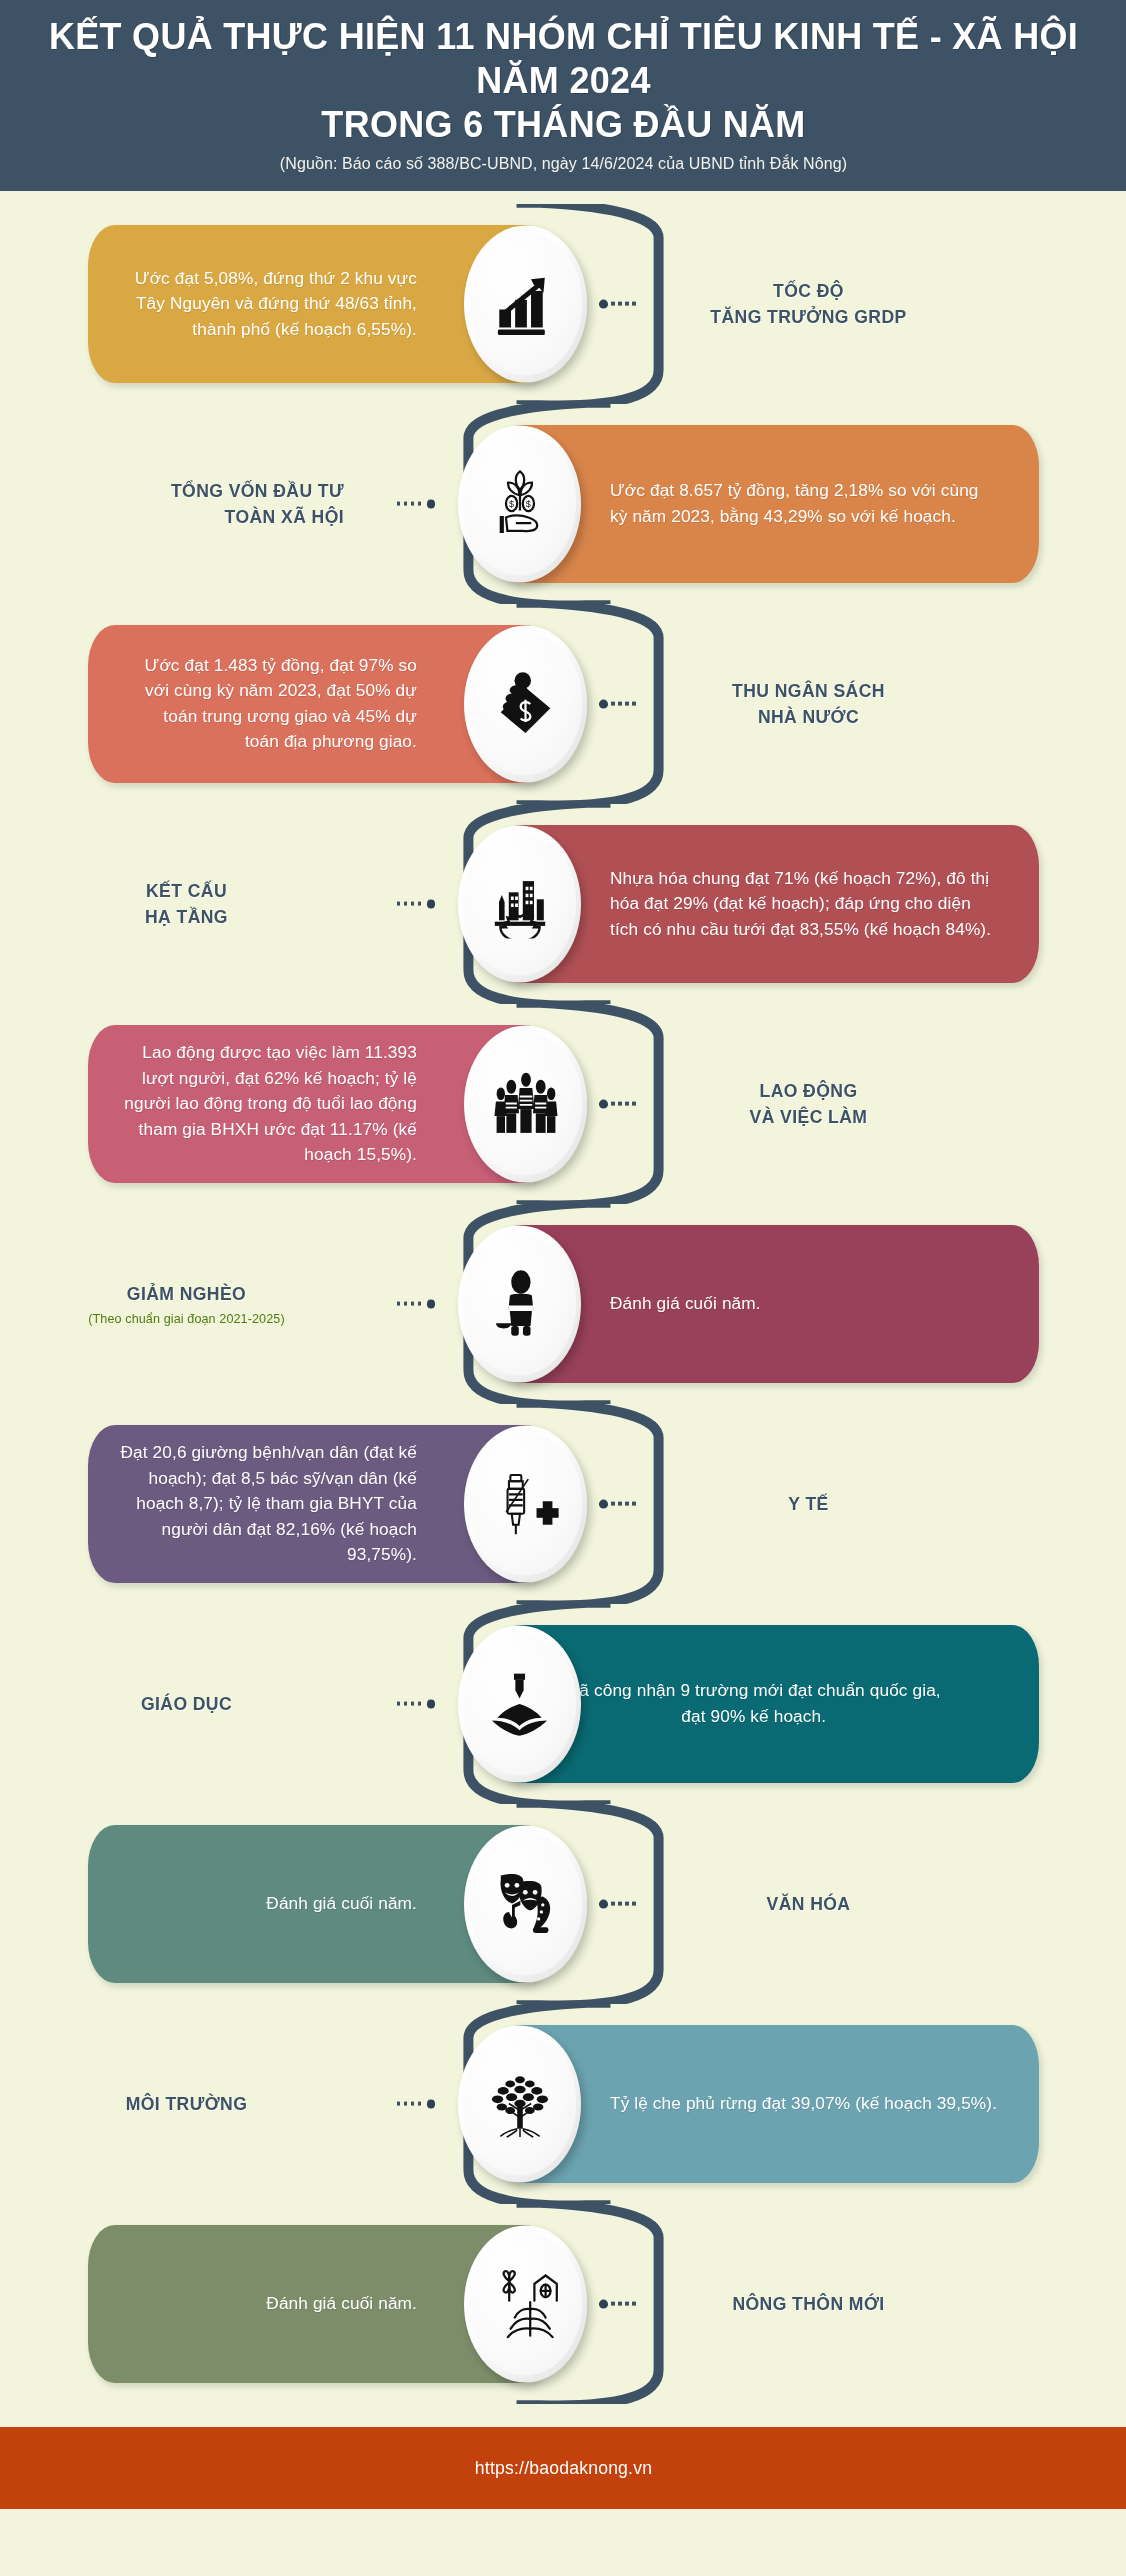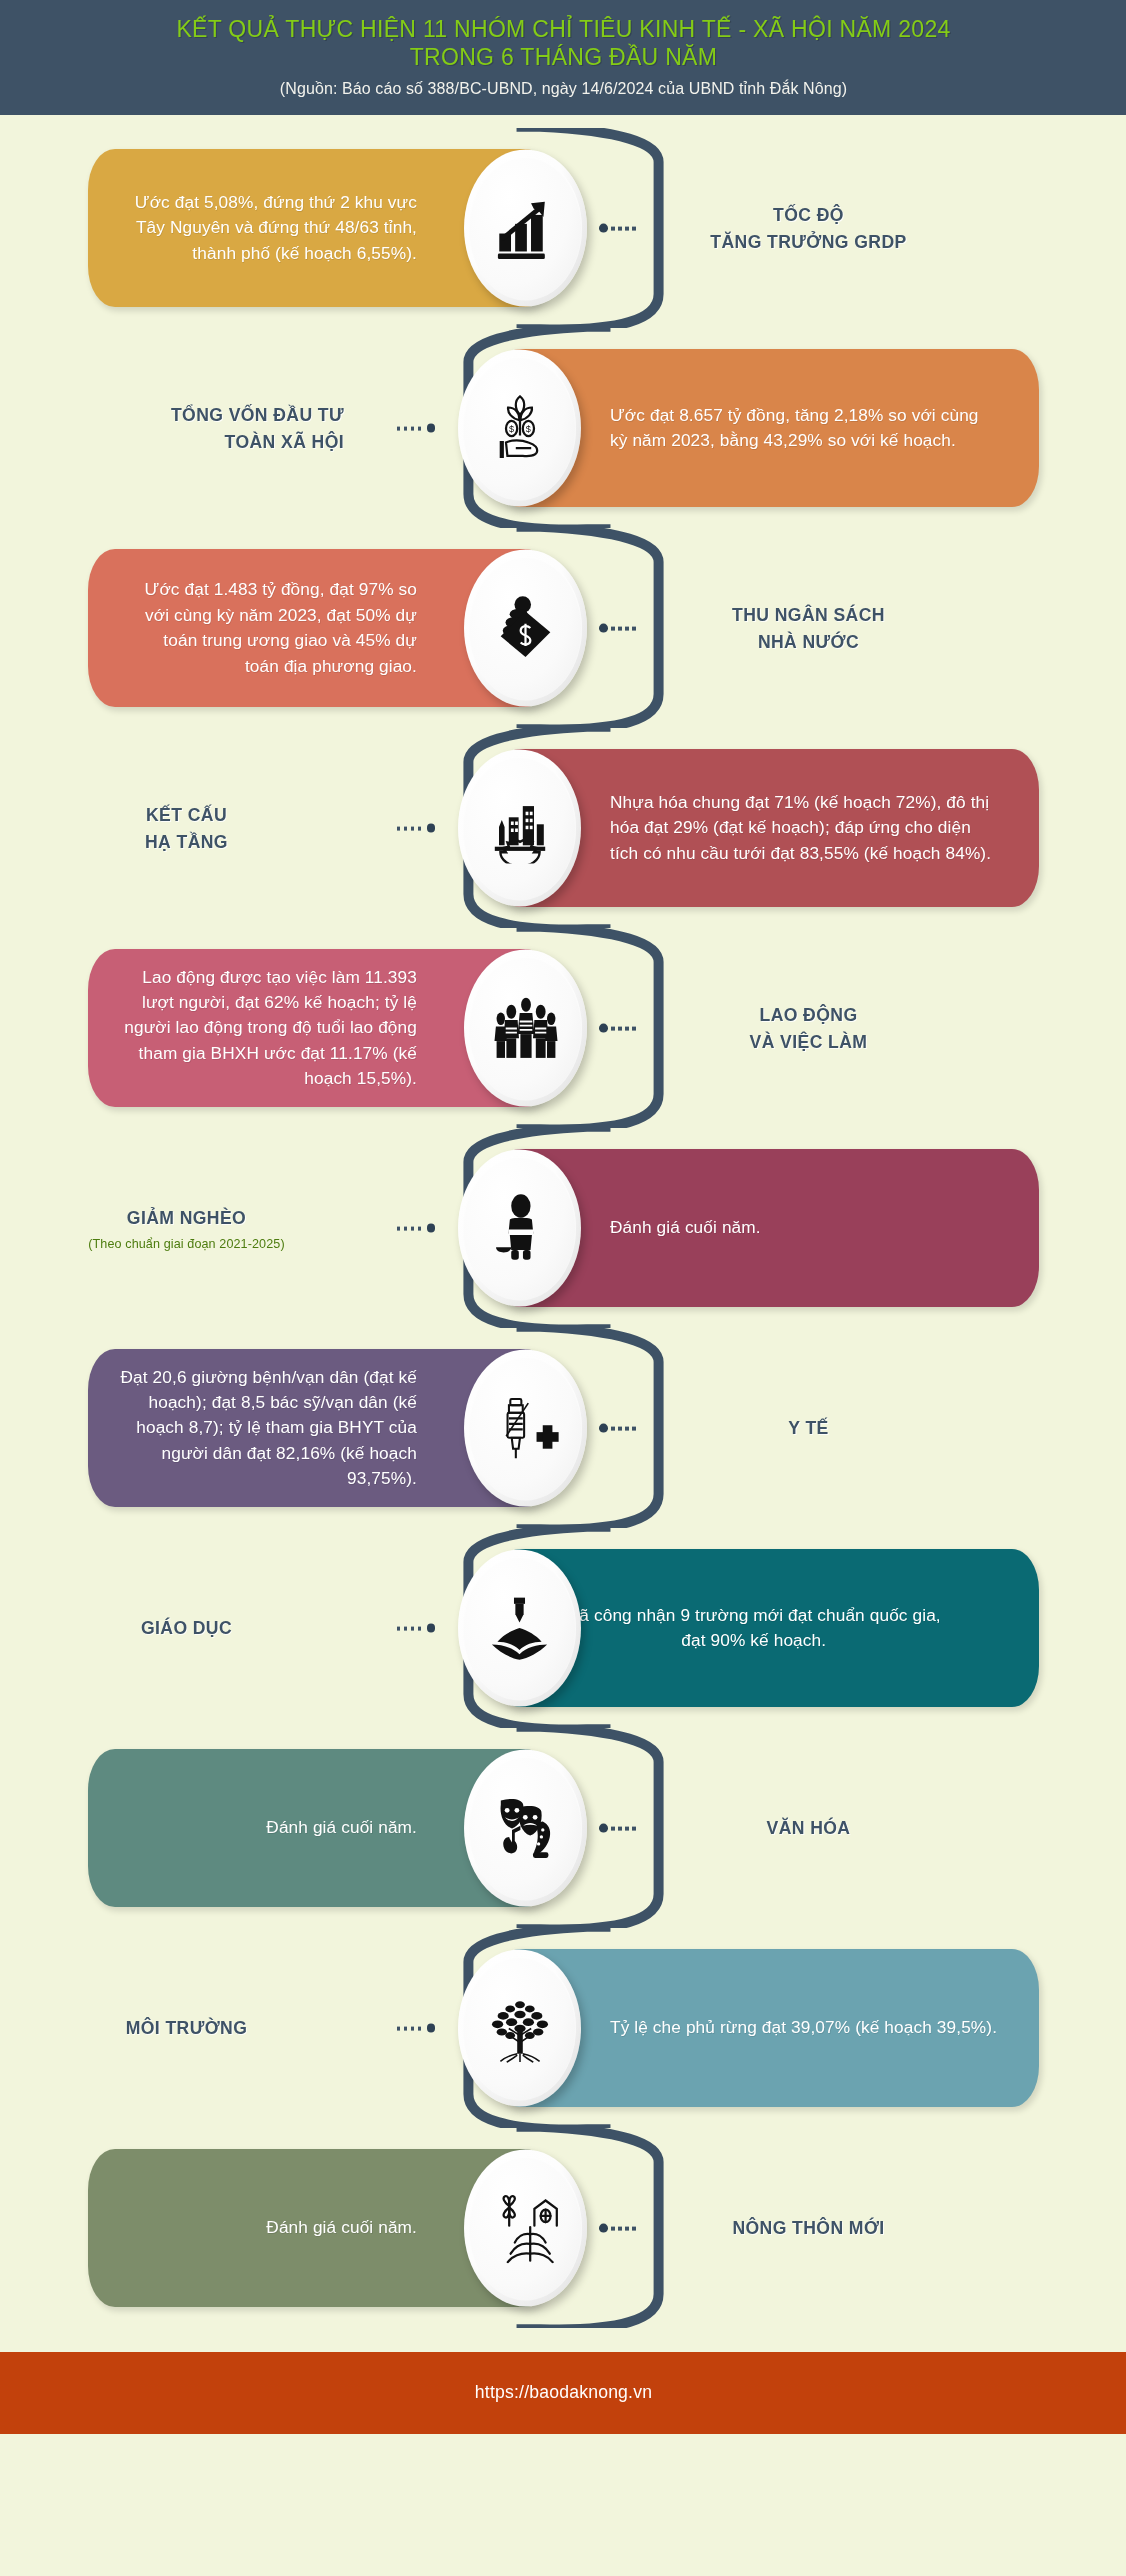--- a/index.html
+++ b/index.html
@@ -13,23 +13,23 @@
   }
 
   
   .header {
     background: #3E5266;
     width: 1127px;
     padding: 15.3px 0 17.6px 0;
     text-align: center;
   }
   .header h1 {
-    color: #84cc16;
-    font-size: 23px;
-    font-weight: normal;
+    color: #ffffff;
+    font-size: 36px;
+    font-weight: bold;
     letter-spacing: 0.3px;
     line-height: 1.22;
     text-shadow: 1.2px 1.2px 0 rgba(0,0,0,0.18);
     padding: 0 23.5px;
   }
   .header .source {
     color: #F2F2EC;
     font-size: 16px;
     font-weight: normal;
     margin-top: 8.2px;

